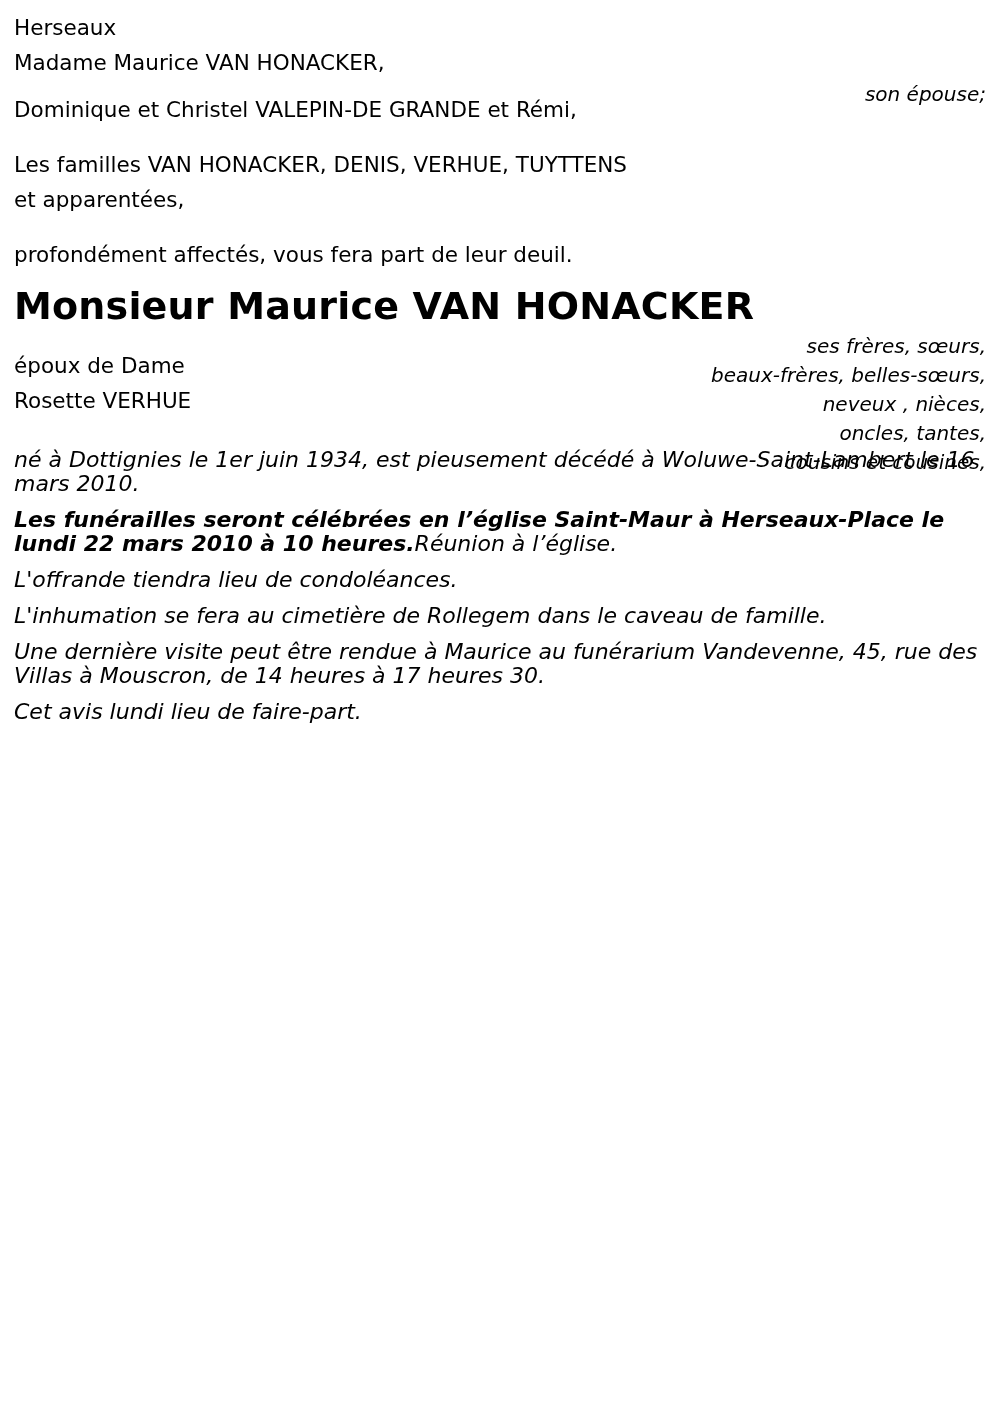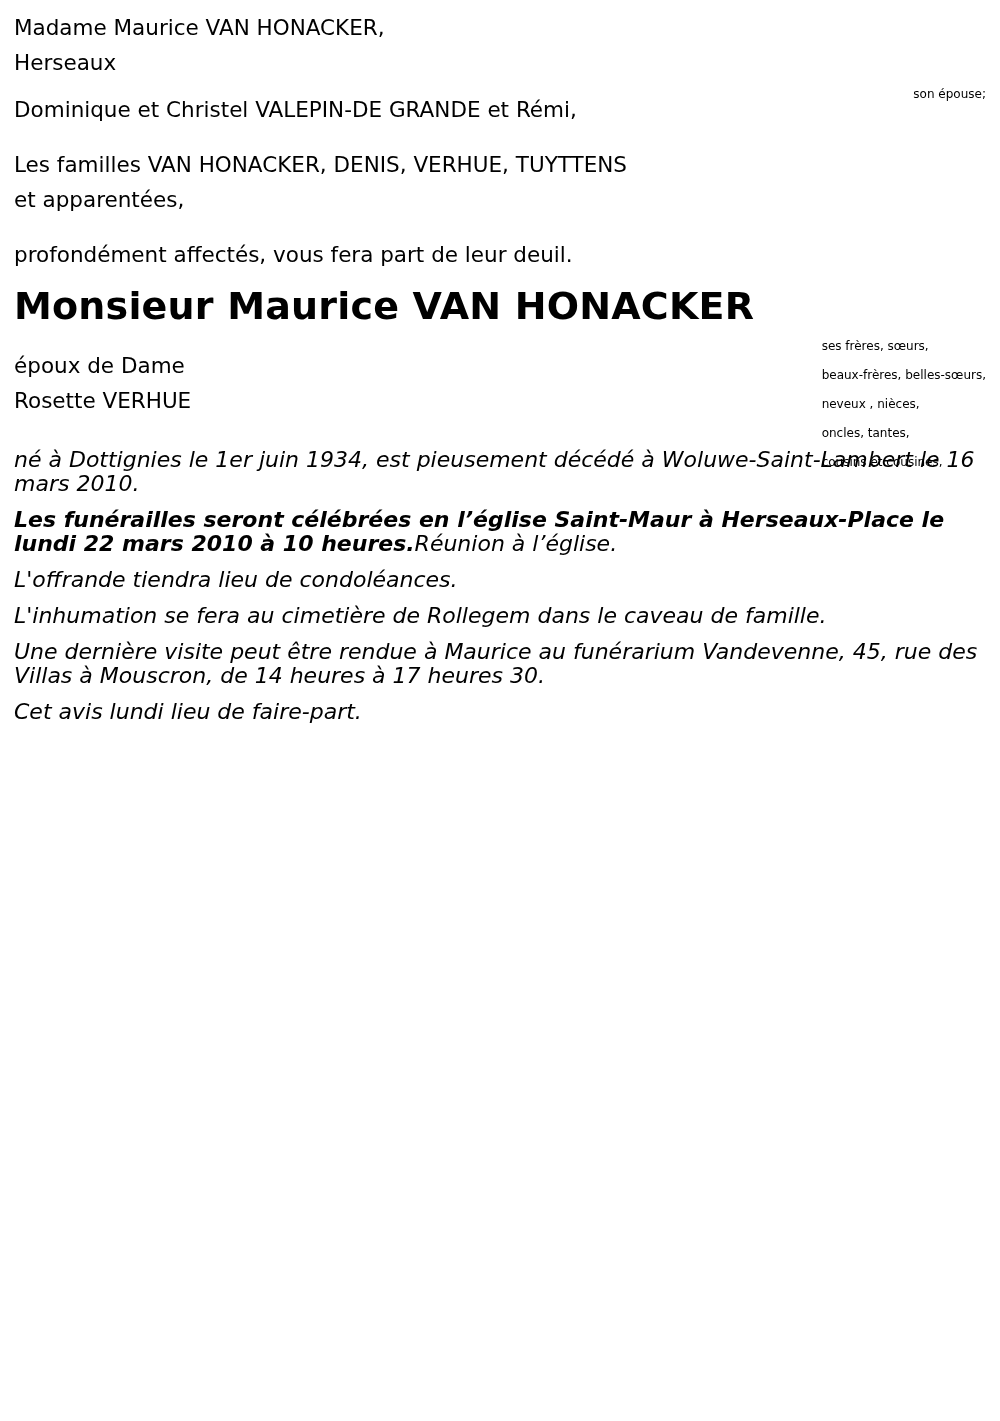--- a/index.html
+++ b/index.html
@@ -25,21 +25,23 @@
     line-height: 35px;
     white-space: pre-wrap;
   }
   .gap-sm { height: 12px; }
   .gap-md { height: 20px; }
   .gap-lg { height: 30px; }
 
   .right-note {
     position: absolute;
     right: 14px;
-    font-size: 12px;
+    text-align: right;
+    font-style: italic;
+    font-size: 20px;
     line-height: 29px;
     white-space: pre-line;
   }
 
   .deceased-name {
     font-size: 38px;
     font-weight: bold;
     line-height: 44px;
     letter-spacing: 0.2px;
   }
@@ -54,23 +56,23 @@
     font-style: italic;
   }
 
   .addresses .line { line-height: 34px; }
 </style>
 </head>
 <body>
 
 <div class="page">
 
+  <div class="line">Herseaux</div>
+
   <div class="line">Madame Maurice VAN HONACKER,</div>
-
-  <div class="line">Herseaux</div>
 
   <div class="right-note" style="top:80px;">son épouse;</div>
 
   <div class="gap-sm"></div>
 
   <div class="line">Dominique et Christel VALEPIN-DE GRANDE et Rémi,</div>
 
 
   <div class="gap-md"></div>
 

